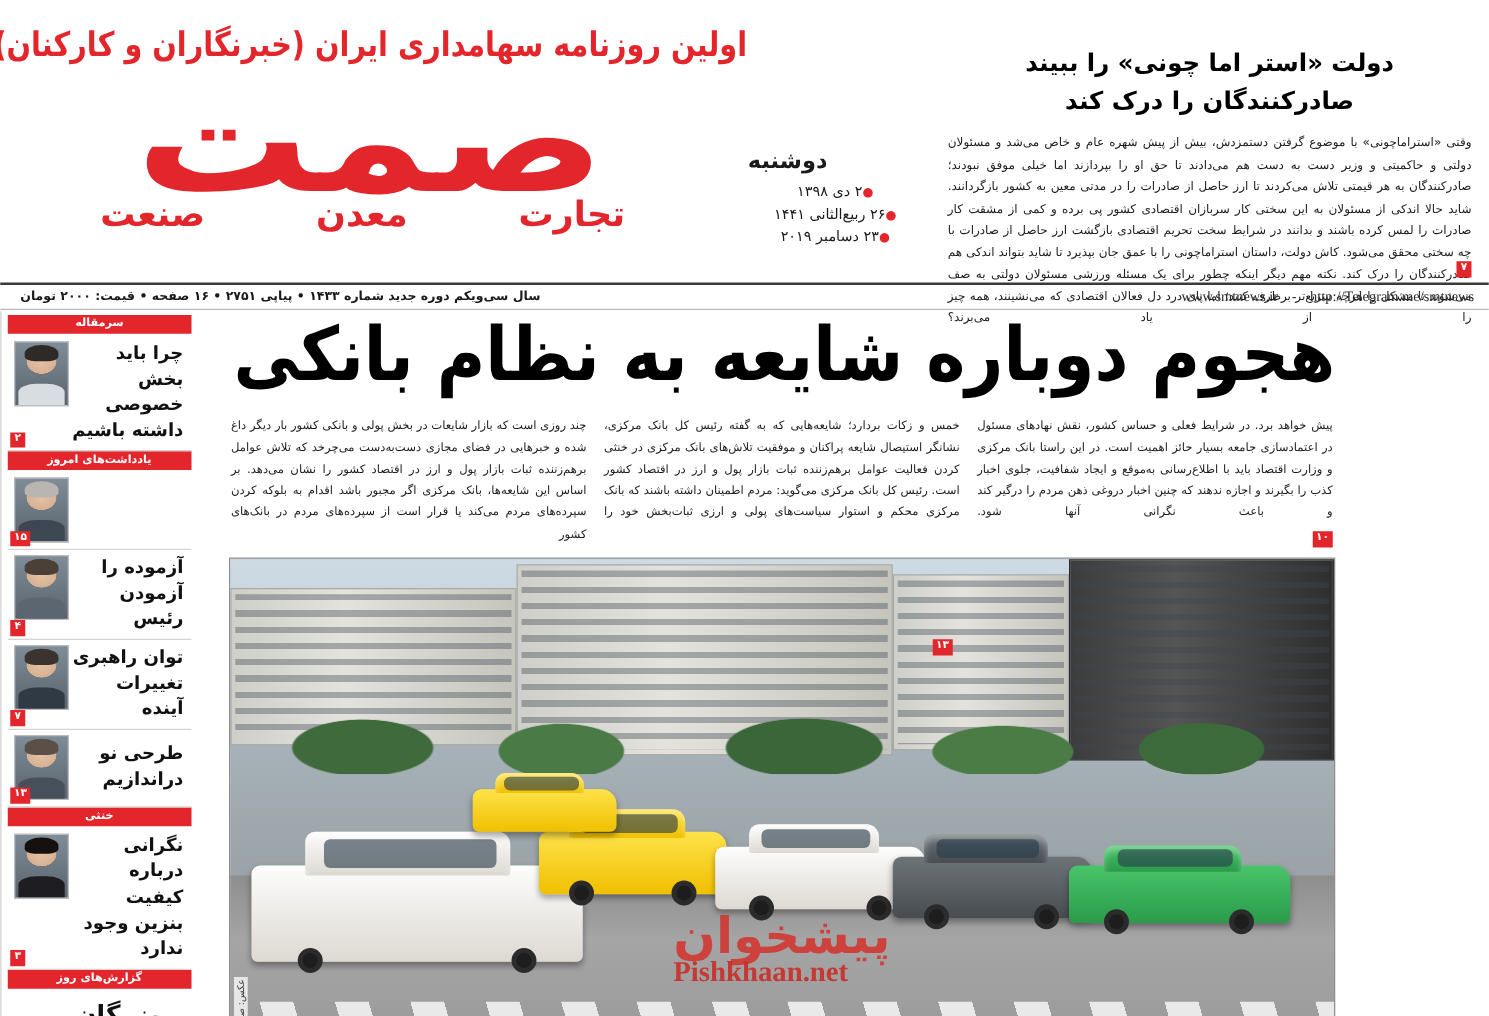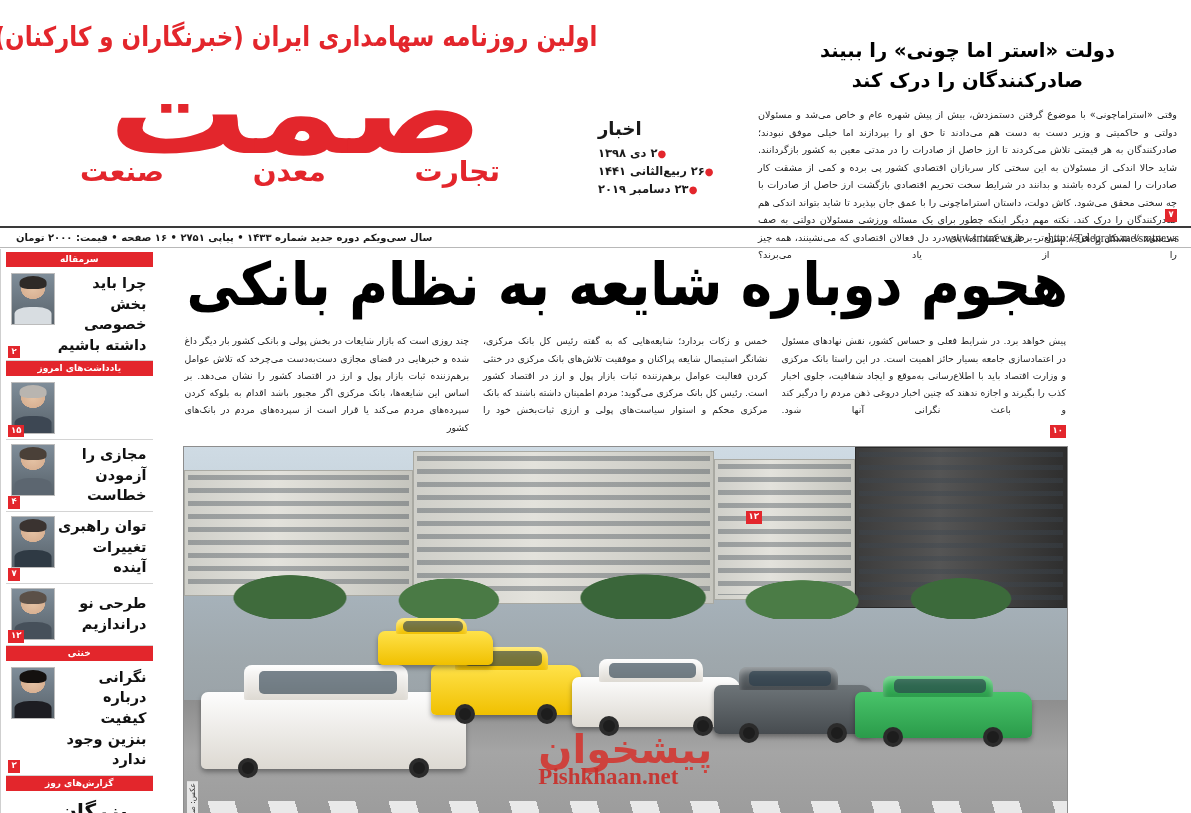--- a/index.html
+++ b/index.html
@@ -39,22 +39,22 @@
     color: #e3262c; font-size: 28px; font-weight: bold; direction: rtl;
   }
 
   
   .date-zone {
     width: 150px; padding-top: 118px; padding-left: 6px;
     text-align: left; direction: rtl; color:#1a1a1a;
   }
   .date-day { font-size: 18px; font-weight: bold; margin-bottom: 7px; text-align: left;}
   .date-line {
-    font-size: 11.5px; font-weight: bold; margin-bottom: 4px;
-    text-align: left; white-space: nowrap;
+    font-size: 11.5px; font-weight: normal; margin-bottom: 4px;
+    text-align: center; white-space: nowrap;
   }
   .date-line .bullet { color: #e3262c; margin-right: 4px; font-size: 10px; }
 
   
   .editorial {
     width: 449px; padding: 36px 14px 0 16px; direction: rtl; position: relative;
   }
   .editorial h2 {
     font-size: 19.5px; font-weight: bold; line-height: 1.55;
     text-align: center; color:#000; margin-bottom: 10px; letter-spacing:-0.3px;
@@ -265,21 +265,21 @@
       <div class="tagline">اولین روزنامه سهامداری ایران (خبرنگاران و کارکنان)</div>
       <div class="logo-main">صمت</div>
       <div class="logo-sub">
         <span>صنعت</span>
         <span>معدن</span>
         <span>تجارت</span>
       </div>
     </div>
 
     <div class="date-zone">
-      <div class="date-day">اخبار</div>
+      <div class="date-day">دوشنبه</div>
       <div class="date-line">
         <span class="bullet">●</span><span>۲ دی ۱۳۹۸</span>
       </div>
       <div class="date-line">
         <span class="bullet">●</span><span>۲۶ ربیع‌الثانی ۱۴۴۱</span>
       </div>
       <div class="date-line">
         <span class="bullet">●</span><span>۲۳ دسامبر ۲۰۱۹</span>
       </div>
     </div>
@@ -327,21 +327,21 @@
           </div>
           <span class="pg-badge">۱۵</span>
         </div>
         <div class="side-item">
           <div class="side-thumb">
             <div class="face"></div>
             <div class="hair" style="background: rgb(74, 64, 56);"></div>
             <div class="body" style="background: rgb(92, 102, 112);"></div>
           </div>
           <div class="side-text">
-            <h3>مجازی را آزمودن خطاست</h3>
+            <h3>آزموده را آزمودن رئیس</h3>
           </div>
           <span class="pg-badge">۴</span>
         </div>
         <div class="side-item">
           <div class="side-thumb">
             <div class="face"></div>
             <div class="hair" style="background: rgb(58, 51, 48);"></div>
             <div class="body" style="background: rgb(47, 58, 68);"></div>
           </div>
           <div class="side-text">

